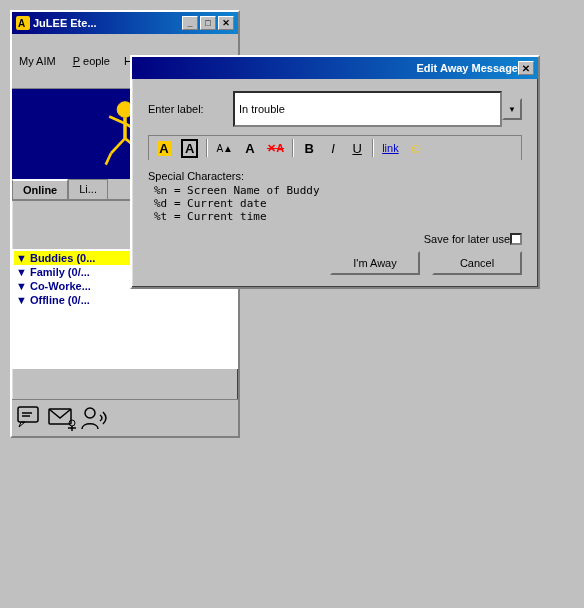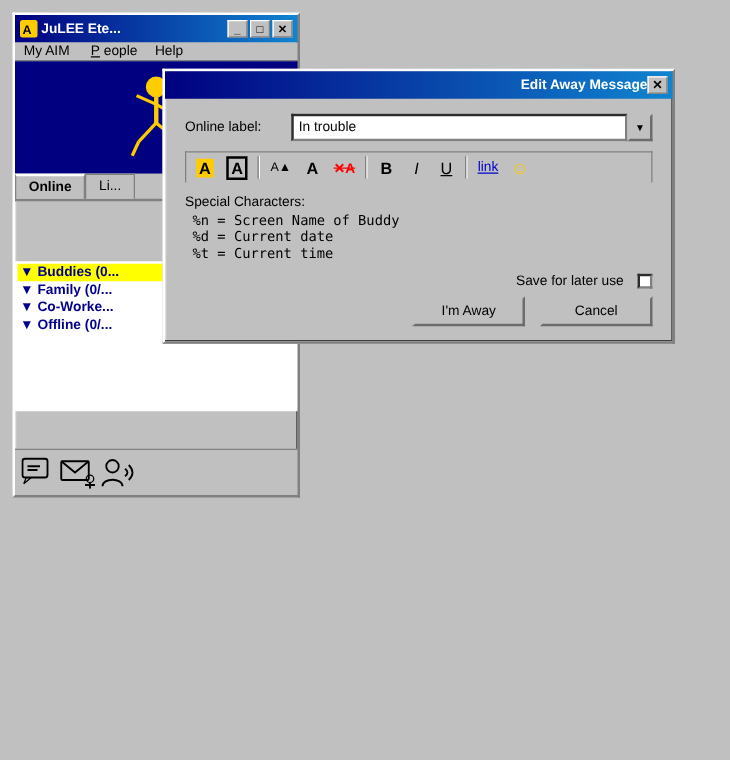--- a/index.html
+++ b/index.html
@@ -73,21 +73,21 @@
       display: flex;
       align-items: center;
       justify-content: center;
       cursor: pointer;
       color: #000;
       font-weight: bold;
     }
 
     .aim-menubar {
       background: #c0c0c0;
-      padding: 0 4px;
+      padding: 20px 4px;
       font-size: 11px;
       display: flex;
       gap: 8px;
       border-bottom: 1px solid #808080;
     }
 
     .aim-menubar span {
       cursor: pointer;
       padding: 1px 3px;
     }
@@ -213,21 +213,21 @@
     }
 
     .form-select-wrapper {
       display: flex;
       align-items: center;
       flex: 1;
     }
 
     .form-select {
       flex: 1;
-      height: 22px;
+      height: 36px;
       font-size: 11px;
       background: white;
       border: 2px inset #808080;
       padding: 0 4px;
     }
 
     .select-arrow {
       width: 20px;
       height: 22px;
       background: #c0c0c0;
@@ -315,21 +315,21 @@
       display: flex;
       align-items: center;
       justify-content: space-between;
       margin-top: 10px;
     }
 
     .save-later {
       font-size: 11px;
       display: flex;
       align-items: center;
-      gap: 11px;
+      gap: 0;
     }
 
     .dialog-buttons {
       display: flex;
       justify-content: flex-end;
       gap: 12px;
       margin-top: 6px;
     }
 
     .win-button {
@@ -447,21 +447,21 @@
 <div class="dialog">
 
   <div class="dialog-titlebar">
     <span>Edit Away Message</span>
     <div class="dialog-close-btn">✕</div>
   </div>
 
   <div class="dialog-body">
 
     <div class="form-row">
-      <span class="form-label">Online label:</span>
+      <span class="form-label">Enter label:</span>
       <div class="form-select-wrapper">
         <div class="form-select" style="display:flex; align-items:center;">
           <span>In trouble</span>
         </div>
         <div class="select-arrow">▼</div>
       </div>
     </div>
 
 
     <div class="toolbar">

